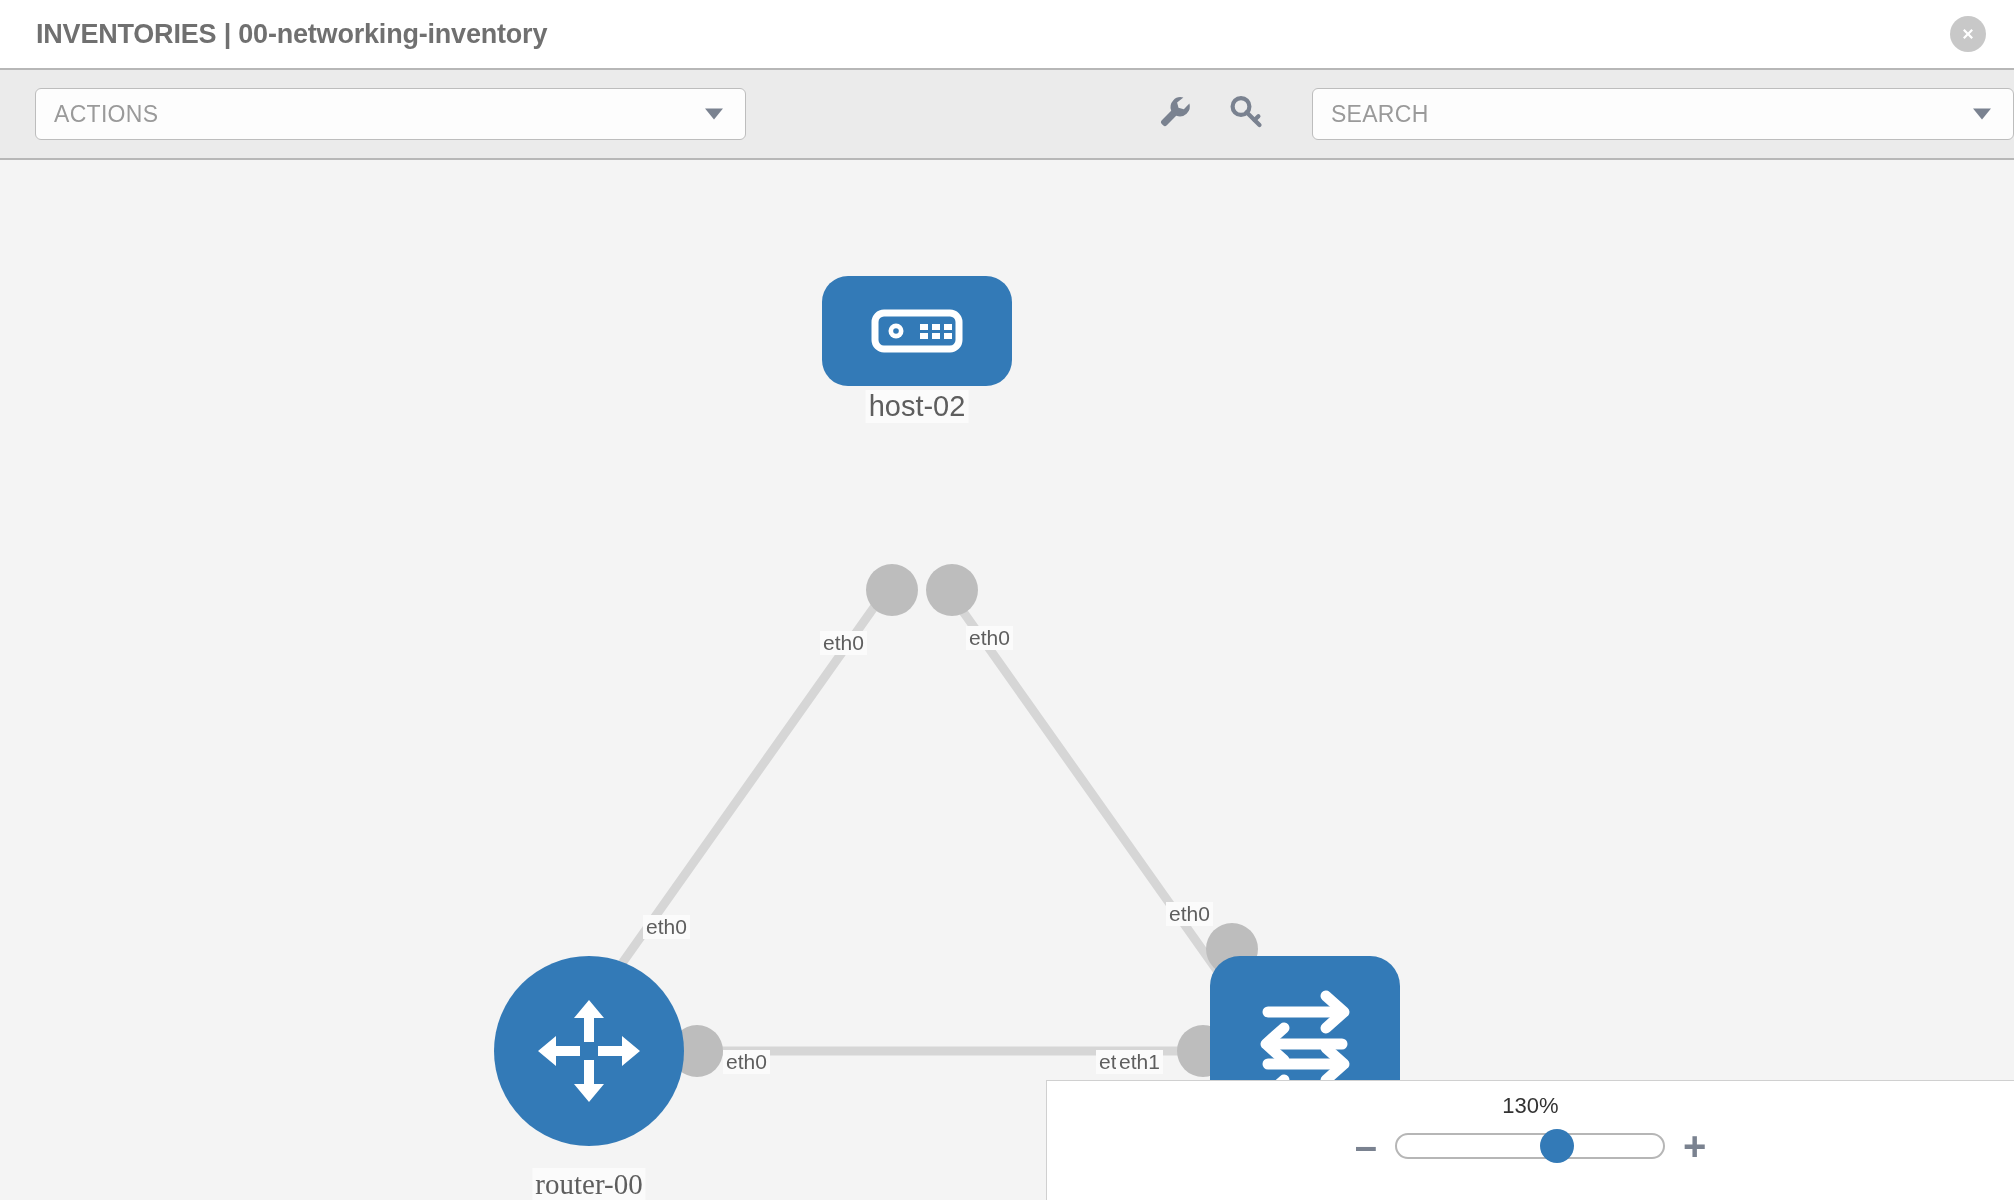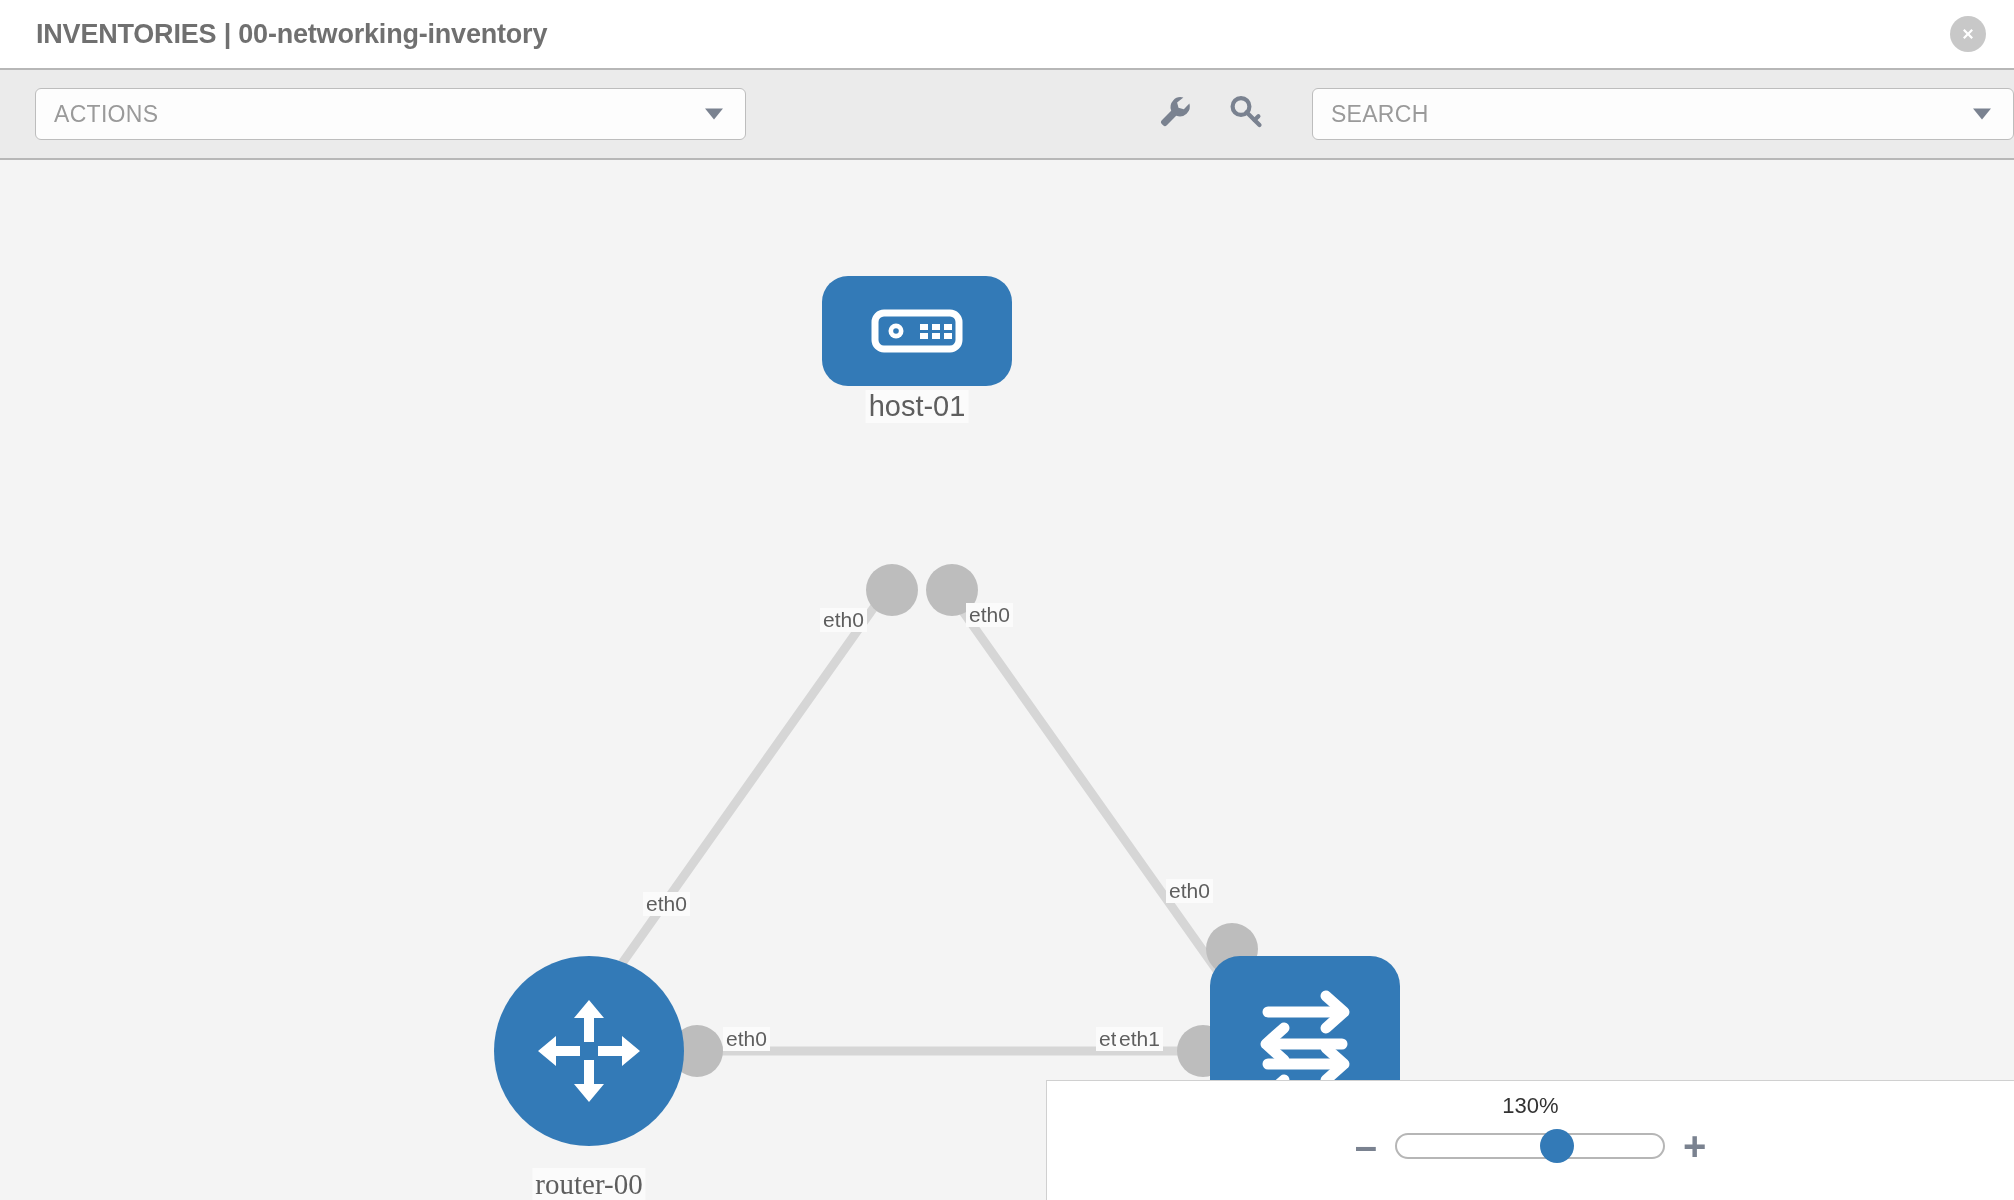--- a/index.html
+++ b/index.html
@@ -105,20 +105,21 @@
   }
 
   
   .edge-label {
     position: absolute;
     font-size: 21px;
     color: #5e5e5e;
     background: #fbfbfb;
     padding: 0 3px;
     white-space: nowrap;
+    margin-top: 23px;
   }
 
   
   .zoom-panel {
     position: absolute;
     right: 0; bottom: 0;
     width: 968px; height: 120px;
     background: #ffffff;
     border-left: 1px solid #d0d0d0;
     border-top: 1px solid #d0d0d0;
@@ -223,21 +224,21 @@
           <circle cx="25" cy="26" r="7.5" fill="#ffffff"></circle>
           <circle cx="25" cy="26" r="2.8" fill="#337ab7"></circle>
           <rect x="49" y="19" width="8" height="6" fill="#ffffff"></rect>
           <rect x="61" y="19" width="8" height="6" fill="#ffffff"></rect>
           <rect x="73" y="19" width="8" height="6" fill="#ffffff"></rect>
           <rect x="49" y="28" width="8" height="6" fill="#ffffff"></rect>
           <rect x="61" y="28" width="8" height="6" fill="#ffffff"></rect>
           <rect x="73" y="28" width="8" height="6" fill="#ffffff"></rect>
         </svg>
       </div>
-      <div class="node-label" style="top:114px;">host-01</div>
+      <div class="node-label" style="top:114px;">host-02</div>
     </div>
 
     <div class="node node-router" style="left:494px; top:796px;">
       <div class="node-shape">
         <svg width="118" height="118" viewBox="0 0 118 118">
           <g fill="#ffffff">
 
             <path d="M59 8 L74 26 L64 26 L64 50 L54 50 L54 26 L44 26 Z"></path>
 
             <path d="M59 110 L44 92 L54 92 L54 68 L64 68 L64 92 L74 92 Z"></path>

